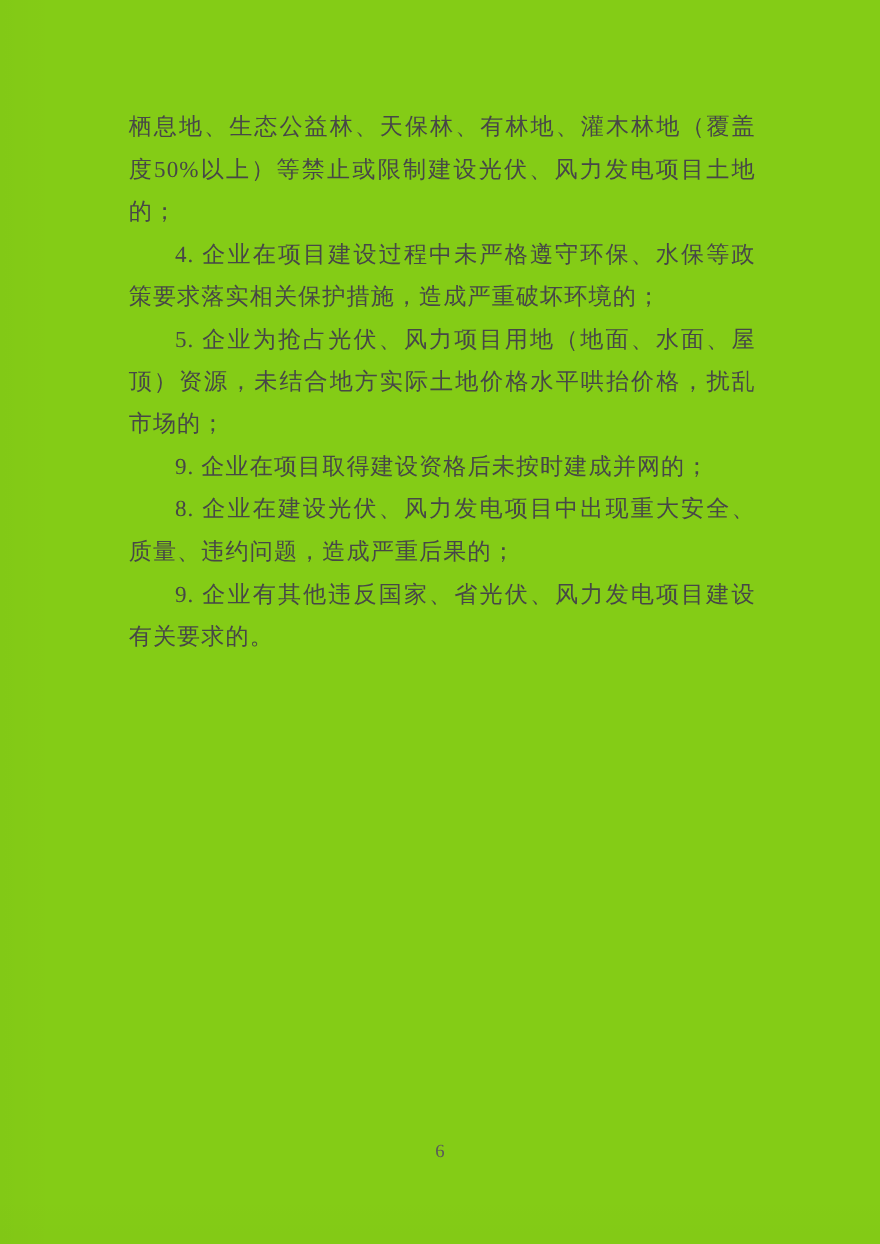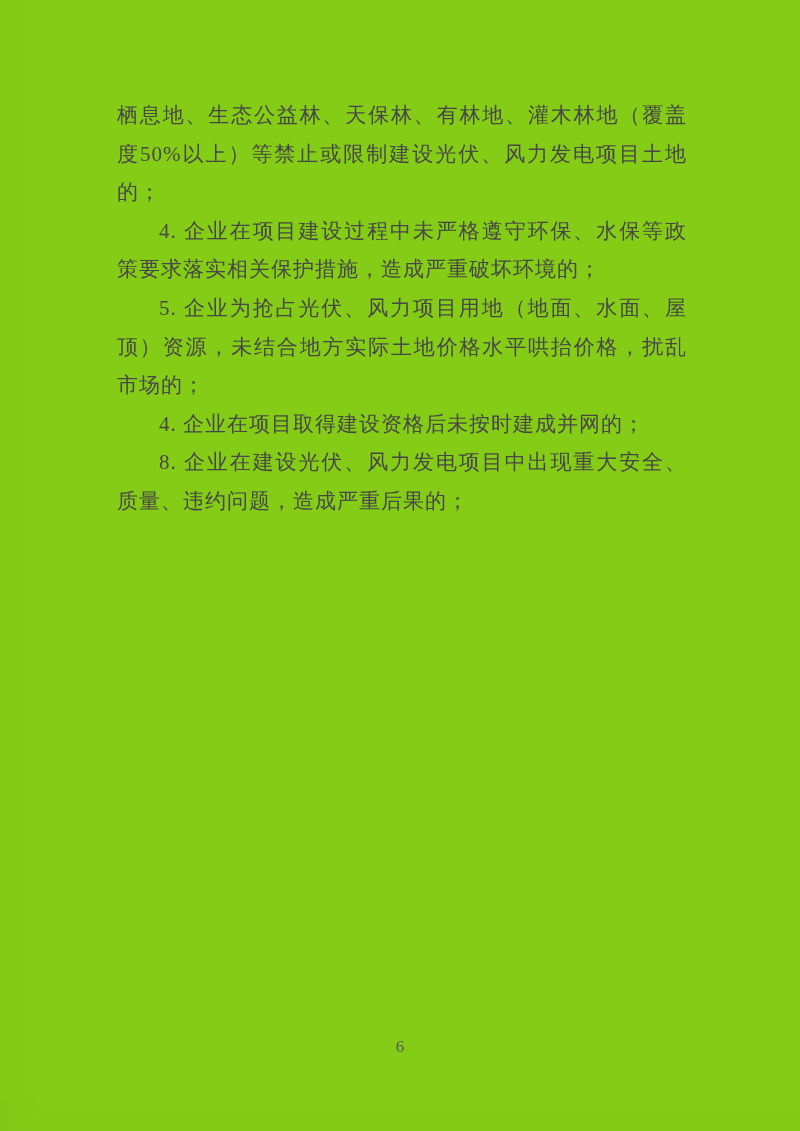--- a/index.html
+++ b/index.html
@@ -56,18 +56,19 @@
   }
 </style>
 </head>
 <body>
 
 <div class="page">
   <div class="content">
     <p class="para no-indent">栖息地、生态公益林、天保林、有林地、灌木林地（覆盖度50%以上）等禁止或限制建设光伏、风力发电项目土地的；</p>
     <p class="para">4. 企业在项目建设过程中未严格遵守环保、水保等政策要求落实相关保护措施，造成严重破坏环境的；</p>
     <p class="para">5. 企业为抢占光伏、风力项目用地（地面、水面、屋顶）资源，未结合地方实际土地价格水平哄抬价格，扰乱市场的；</p>
-    <p class="para">4. 企业在项目取得建设资格后未按时建成并网的；</p>
+    <p class="para">9. 企业在项目取得建设资格后未按时建成并网的；</p>
     <p class="para">8. 企业在建设光伏、风力发电项目中出现重大安全、质量、违约问题，造成严重后果的；</p>
+    <p class="para">9. 企业有其他违反国家、省光伏、风力发电项目建设有关要求的。</p>
   </div>
 
   <div class="page-number">6</div>
 </div>
 
 </body></html>

